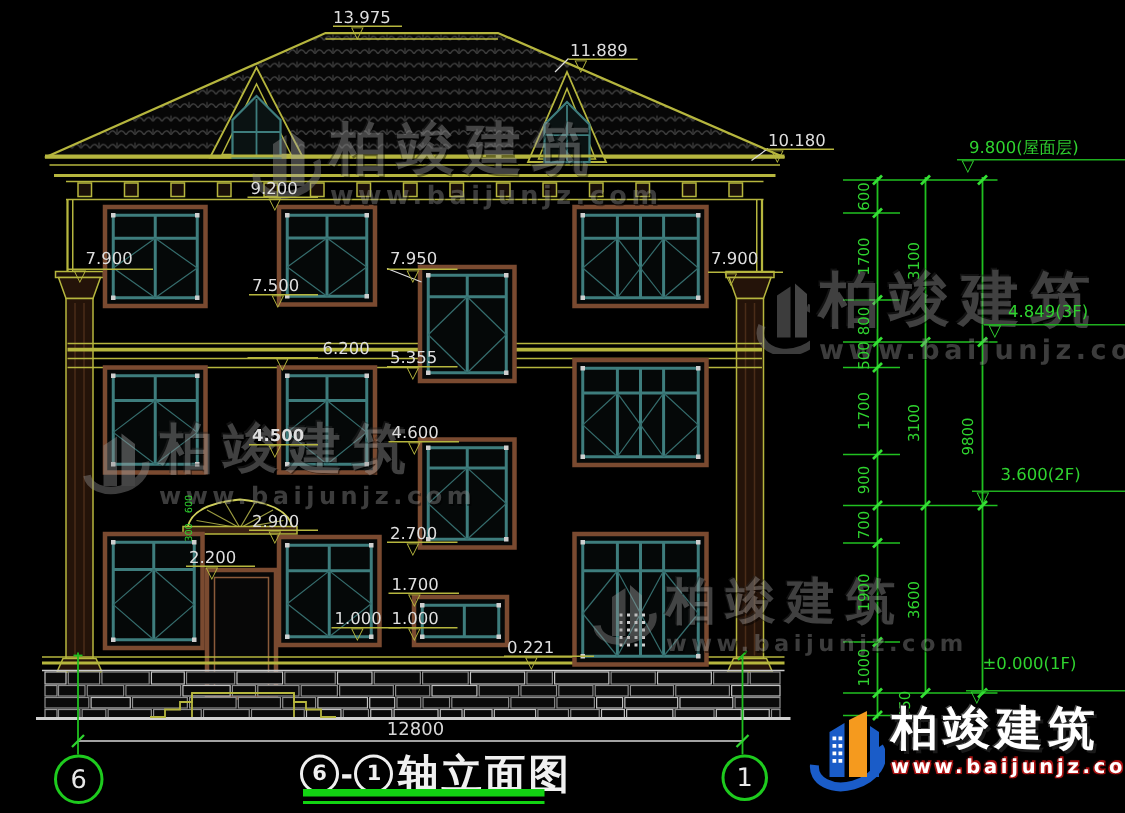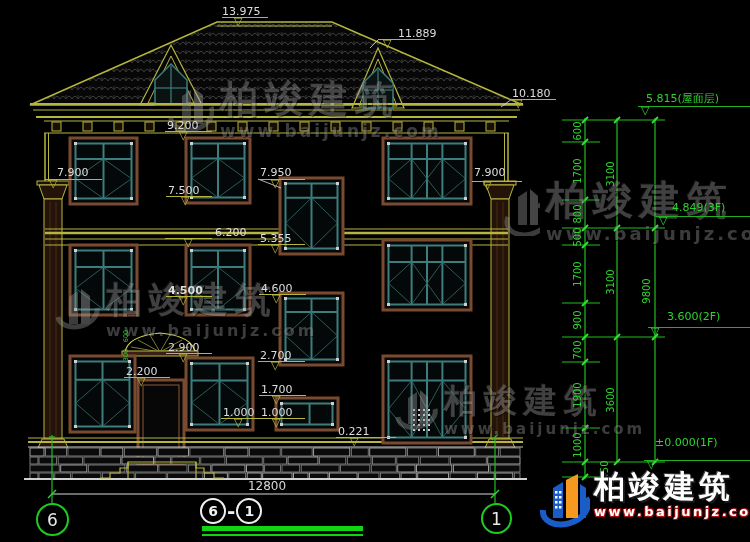--- a/index.html
+++ b/index.html
@@ -26,21 +26,21 @@
   .axis-bubble{position:absolute;border:2px solid #1ecb1e;border-radius:50%;
                color:#e8e8e8;display:flex;align-items:center;justify-content:center;
                font-size:17px;z-index:6;background:#000;}
   .title-wrap{position:absolute;left:200px;top:498px;display:flex;align-items:center;z-index:6;color:#f0f0f0;}
   .tcircle{width:22px;height:22px;border:2px solid #efefef;border-radius:50%;display:flex;
            align-items:center;justify-content:center;font-size:14px;font-weight:bold;}
   .tdash{font-size:20px;font-weight:bold;margin:0 1px;}
   .ttext{font-size:27px;font-weight:bold;letter-spacing:2px;margin-left:3px;}
   .tbar1{position:absolute;left:202px;top:526px;width:161px;height:5px;background:#12d412;z-index:6;}
   .tbar2{position:absolute;left:202px;top:534px;width:161px;height:2px;background:#12d412;z-index:6;}
-  .dim12800{position:absolute;left:232px;top:479px;width:70px;text-align:center;color:#d8d8d8;
+  .dim12800{position:absolute;left:242px;top:479px;width:70px;text-align:center;color:#d8d8d8;
             font-size:12px;z-index:6;}
   
   .footer-logo{position:absolute;left:536px;top:470px;display:flex;align-items:flex-start;z-index:7;}
   .fl-text{margin-left:4px;}
   .fl-brand{font-size:31px;font-weight:bold;color:#fff;letter-spacing:4px;line-height:1.05;
             text-shadow:2px 2px 0 #1a1a1a,-1px -1px 0 #444,3px 3px 2px #000;}
   .fl-url{font-size:13px;font-weight:bold;color:#fff;letter-spacing:2.5px;margin-top:1px;
           text-shadow:0 0 2px #d42020,1px 1px 0 #a01010,-1px 1px 0 #a01010,1px -1px 0 #a01010;}
 </style>
 </head>
@@ -514,21 +514,21 @@
     <div class="wm-text">
       <div class="wm-brand" style="font-size:40px">柏竣建筑</div>
       <div class="wm-url" style="font-size:18px">www.baijunjz.com</div>
     </div>
   </div>
 
   <div id="labels">
       <div class="lvl" style="left: 222px; top: 5px;">13.975</div>
       <div class="lvl-line" style="left: 222px; top: 17px; width: 46px;"></div>
       <div class="lvl-tri" style="left: 234px; top: 16px;">▽</div>
-      <div class="lvl" style="left: 398px; top: 27px;">11.889</div>
+      <div class="lvl" style="left: 380px; top: 27px;">11.889</div>
       <div class="lvl-line" style="left: 379px; top: 39px; width: 46px;"></div>
       <div class="lvl-tri" style="left: 383px; top: 38px;">▽</div>
       <div class="lvl" style="left: 512px; top: 87px;">10.180</div>
       <div class="lvl-line" style="left: 510px; top: 99px; width: 46px;"></div>
       <div class="lvl-tri" style="left: 514px; top: 98px;">▽</div>
       <div class="lvl" style="left: 167px; top: 119px;">9.200</div>
       <div class="lvl-line" style="left: 165px; top: 131px; width: 47px;"></div>
       <div class="lvl-tri" style="left: 179px; top: 130px;">▽</div>
       <div class="lvl" style="left: 57px; top: 166px;">7.900</div>
       <div class="lvl-line" style="left: 45px; top: 179px; width: 57px;"></div>
@@ -568,21 +568,21 @@
       <div class="lvl-tri" style="left: 272px; top: 394px;">▽</div>
       <div class="lvl" style="left: 223px; top: 406px;">1.000</div>
       <div class="lvl-line" style="left: 221px; top: 418px; width: 46px;"></div>
       <div class="lvl-tri" style="left: 234px; top: 417px;">▽</div>
       <div class="lvl" style="left: 261px; top: 406px;">1.000</div>
       <div class="lvl-line" style="left: 259px; top: 418px; width: 46px;"></div>
       <div class="lvl-tri" style="left: 272px; top: 417px;">▽</div>
       <div class="lvl" style="left: 338px; top: 425px;">0.221</div>
       <div class="lvl-line" style="left: 336px; top: 437px; width: 60px;"></div>
       <div class="lvl-tri" style="left: 350px; top: 436px;">▽</div>
-      <div class="lvl grn" style="left: 646px; top: 91px;">5.815(屋面层)</div>
+      <div class="lvl grn" style="left: 646px; top: 91px;">9.800(屋面层)</div>
       <div class="lvl-line grn-bg" style="left: 638px; top: 106px; width: 112px;"></div>
       <div class="lvl-tri grn" style="left: 641px; top: 105px;">▽</div>
       <div class="lvl grn" style="left: 672px; top: 201px;">4.849(3F)</div>
       <div class="lvl-line grn-bg" style="left: 656px; top: 216px; width: 94px;"></div>
       <div class="lvl-tri grn" style="left: 659px; top: 215px;">▽</div>
       <div class="lvl grn" style="left: 667px; top: 310px;">3.600(2F)</div>
       <div class="lvl-line grn-bg" style="left: 648px; top: 327px; width: 102px;"></div>
       <div class="lvl-tri grn" style="left: 651px; top: 326px;">▽</div>
       <div class="lvl grn" style="left: 655px; top: 436px;">±0.000(1F)</div>
       <div class="lvl-line grn-bg" style="left: 644px; top: 460px; width: 106px;"></div>
@@ -607,20 +607,21 @@
 
   <div class="dim12800">12800</div>
 
   <div class="axis-bubble" style="left:36px;top:503px;width:29px;height:29px">6</div>
   <div class="axis-bubble" style="left:481px;top:503px;width:27px;height:27px">1</div>
 
   <div class="title-wrap">
     <div class="tcircle">6</div>
     <div class="tdash">-</div>
     <div class="tcircle">1</div>
+    <div class="ttext">轴立面图</div>
   </div>
   <div class="tbar1"></div>
   <div class="tbar2"></div>
 
   <div class="footer-logo">
     <svg width="54" height="60">
       <path d="M7,40 a23,16 -18 1 0 43,-12" fill="none" stroke="#1a5cc8" stroke-width="6"></path>
       <polygon points="17,48 17,18 27,12 27,48" fill="#1a5cc8"></polygon>
       <g fill="#ffffff">
         <rect x="19" y="21" width="2.5" height="2.5"></rect>

